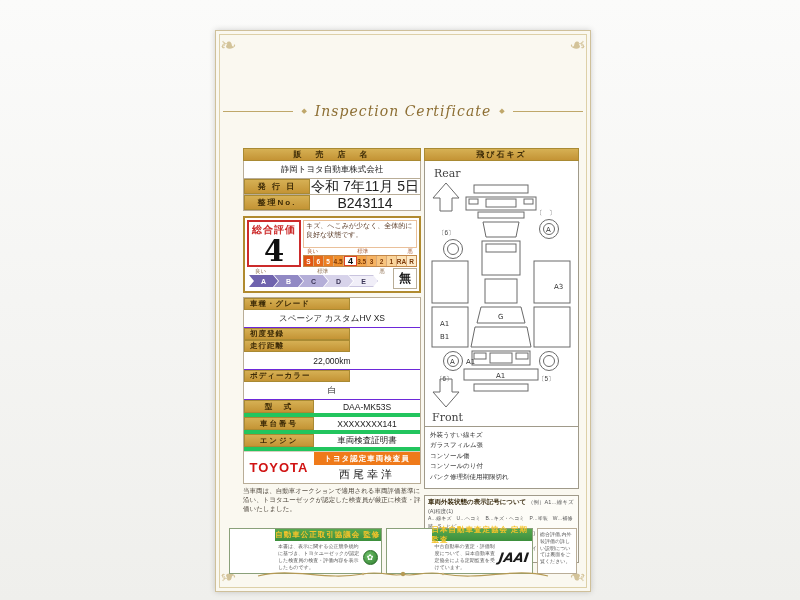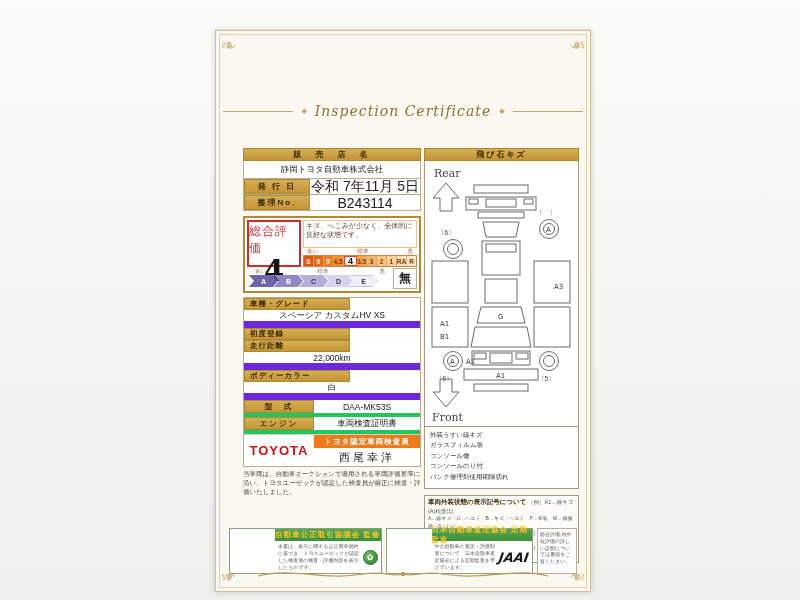--- a/index.html
+++ b/index.html
@@ -49,21 +49,21 @@
   .leftcol { position:absolute; left:27px; top:117px; width:178px; }
   .dealer-header { height:13px; font-size:8px; letter-spacing:3px; }
   .dealer-value { height:18px; background:#fff; border:1px solid #b9ad97; border-top:none; display:flex; align-items:center; justify-content:center; font-size:8.5px; color:#222; }
   .kv-row { display:flex; height:16px; border:1px solid #b9ad97; border-top:none; background:#fff; }
   .kv-row .k { width:66px; font-size:8px; letter-spacing:2px; }
   .kv-row .v { flex:1; display:flex; align-items:center; justify-content:center; font-size:14px; color:#222; }
 
   .evalbox { margin-top:5px; border:2px solid #b08a2e; background:#fff; padding:2px; }
   .eval-top { display:flex; height:47px; }
   .scorebox { width:54px; border:2px solid #cc2b2b; display:flex; flex-direction:column; align-items:center; background:#fff; }
-  .scorebox .lbl { font-size:12px; font-weight:normal; color:#cc2b2b; letter-spacing:1px; margin-top:1px; }
+  .scorebox .lbl { font-size:10px; font-weight:bold; color:#cc2b2b; letter-spacing:1px; margin-top:1px; }
   .scorebox .num { font-size:29px; font-weight:bold; color:#111; line-height:1; font-family:"DejaVu Serif",serif; }
   .eval-right { flex:1; display:flex; flex-direction:column; padding-left:2px; }
   .eval-comment { flex:1; font-size:7px; color:#5a3b27; line-height:1.25; border:1px solid #eac09a; padding:1px 2px; }
   .scale-labels { display:flex; justify-content:space-between; font-size:5.5px; color:#a5552a; padding:0 4px; height:7px; align-items:flex-end; }
   .scale-cells { display:flex; height:12px; border:1px solid #c4884a; }
   .scale-cells .cell { flex:1; display:flex; align-items:center; justify-content:center; font-size:6.5px; font-weight:bold; color:#7c3908; border-right:1px solid #d9a876; }
   .scale-cells .cell.sel { background:#fff !important; border:1.5px solid #d42; color:#111; font-size:9px; flex:1.3; }
   .eval-mid { display:flex; height:20px; margin-top:2px; }
   .tagbox { display:flex; align-items:center; justify-content:center; font-weight:bold; border:1px solid #9e96b9; }
   .tag-lav { background:#c7c2e0; color:#3c3660; font-size:7.5px; letter-spacing:1px; }
@@ -72,21 +72,21 @@
   .eval-bot { display:flex; height:21px; margin-top:1px; }
   .chev-area { flex:1; display:flex; flex-direction:column; }
   .chev-labels { display:flex; justify-content:space-between; font-size:5.5px; color:#8a6a4a; padding:0 8px; height:7px; }
   .chevrons { display:flex; padding-left:2px; }
   .chev { width:29px; height:12px; margin-right:-4px; display:flex; align-items:center; justify-content:center; font-size:7px; font-weight:bold;
           clip-path:polygon(0 0, calc(100% - 5px) 0, 100% 50%, calc(100% - 5px) 100%, 0 100%, 5px 50%); }
   .none-box { width:24px; background:#fff; border:1px solid #b9ad97; display:flex; align-items:center; justify-content:center; font-size:12px; font-weight:bold; color:#111; }
 
   .fieldset { margin-top:4px; border:1px solid #b9ad97; background:#fff; }
   .f-label { width:106px; height:12px; font-size:7.5px; letter-spacing:1px; justify-content:flex-start; padding-left:5px; }
-  .f-value { height:18px; display:flex; align-items:center; justify-content:center; font-size:8.5px; color:#222; border-bottom:7px solid #6d28d9; }
+  .f-value { height:18px; display:flex; align-items:center; justify-content:center; font-size:8.5px; color:#222; border-bottom:1px solid #6d28d9; }
   .f-inline { display:flex; height:17px; border-bottom:4px solid #22c55e; }
   .f-inline .goldbar { width:70px; font-size:7.5px; letter-spacing:2px; }
   .f-inline .v { flex:1; display:flex; align-items:center; justify-content:center; font-size:8.5px; color:#222; }
 
   .inspectorbox { display:flex; height:32px; border-top:1px solid #d8d0c0; }
   .brand { width:70px; display:flex; align-items:center; justify-content:center; color:#d01313; font-weight:bold; font-size:13px; letter-spacing:1px; }
   .insp-right { flex:1; display:flex; flex-direction:column; }
   .insp-badge { height:13px; background:#ef7a1a; color:#fff; font-size:7.5px; font-weight:bold; display:flex; align-items:center; justify-content:center; letter-spacing:1px; }
   .insp-name { flex:1; display:flex; align-items:center; justify-content:center; font-size:11px; color:#222; letter-spacing:3px; }
 
@@ -205,20 +205,24 @@
         <div class="goldbar f-label">初度登録</div>
         <div class="goldbar f-label">走行距離</div>
         <div class="f-value">22,000km</div>
         <div class="goldbar f-label">ボディーカラー</div>
         <div class="f-value">白</div>
         <div class="f-inline">
           <div class="goldbar">型　式</div>
           <div class="v">DAA-MK53S</div>
         </div>
         <div class="f-inline">
+          <div class="goldbar">車台番号</div>
+          <div class="v">XXXXXXXX141</div>
+        </div>
+        <div class="f-inline">
           <div class="goldbar">エンジン</div>
           <div class="v">車両検査証明書</div>
         </div>
         <div class="inspectorbox">
           <div class="brand">TOYOTA</div>
           <div class="insp-right">
             <div class="insp-badge">トヨタ認定車両検査員</div>
             <div class="insp-name">西尾幸洋</div>
           </div>
         </div>

